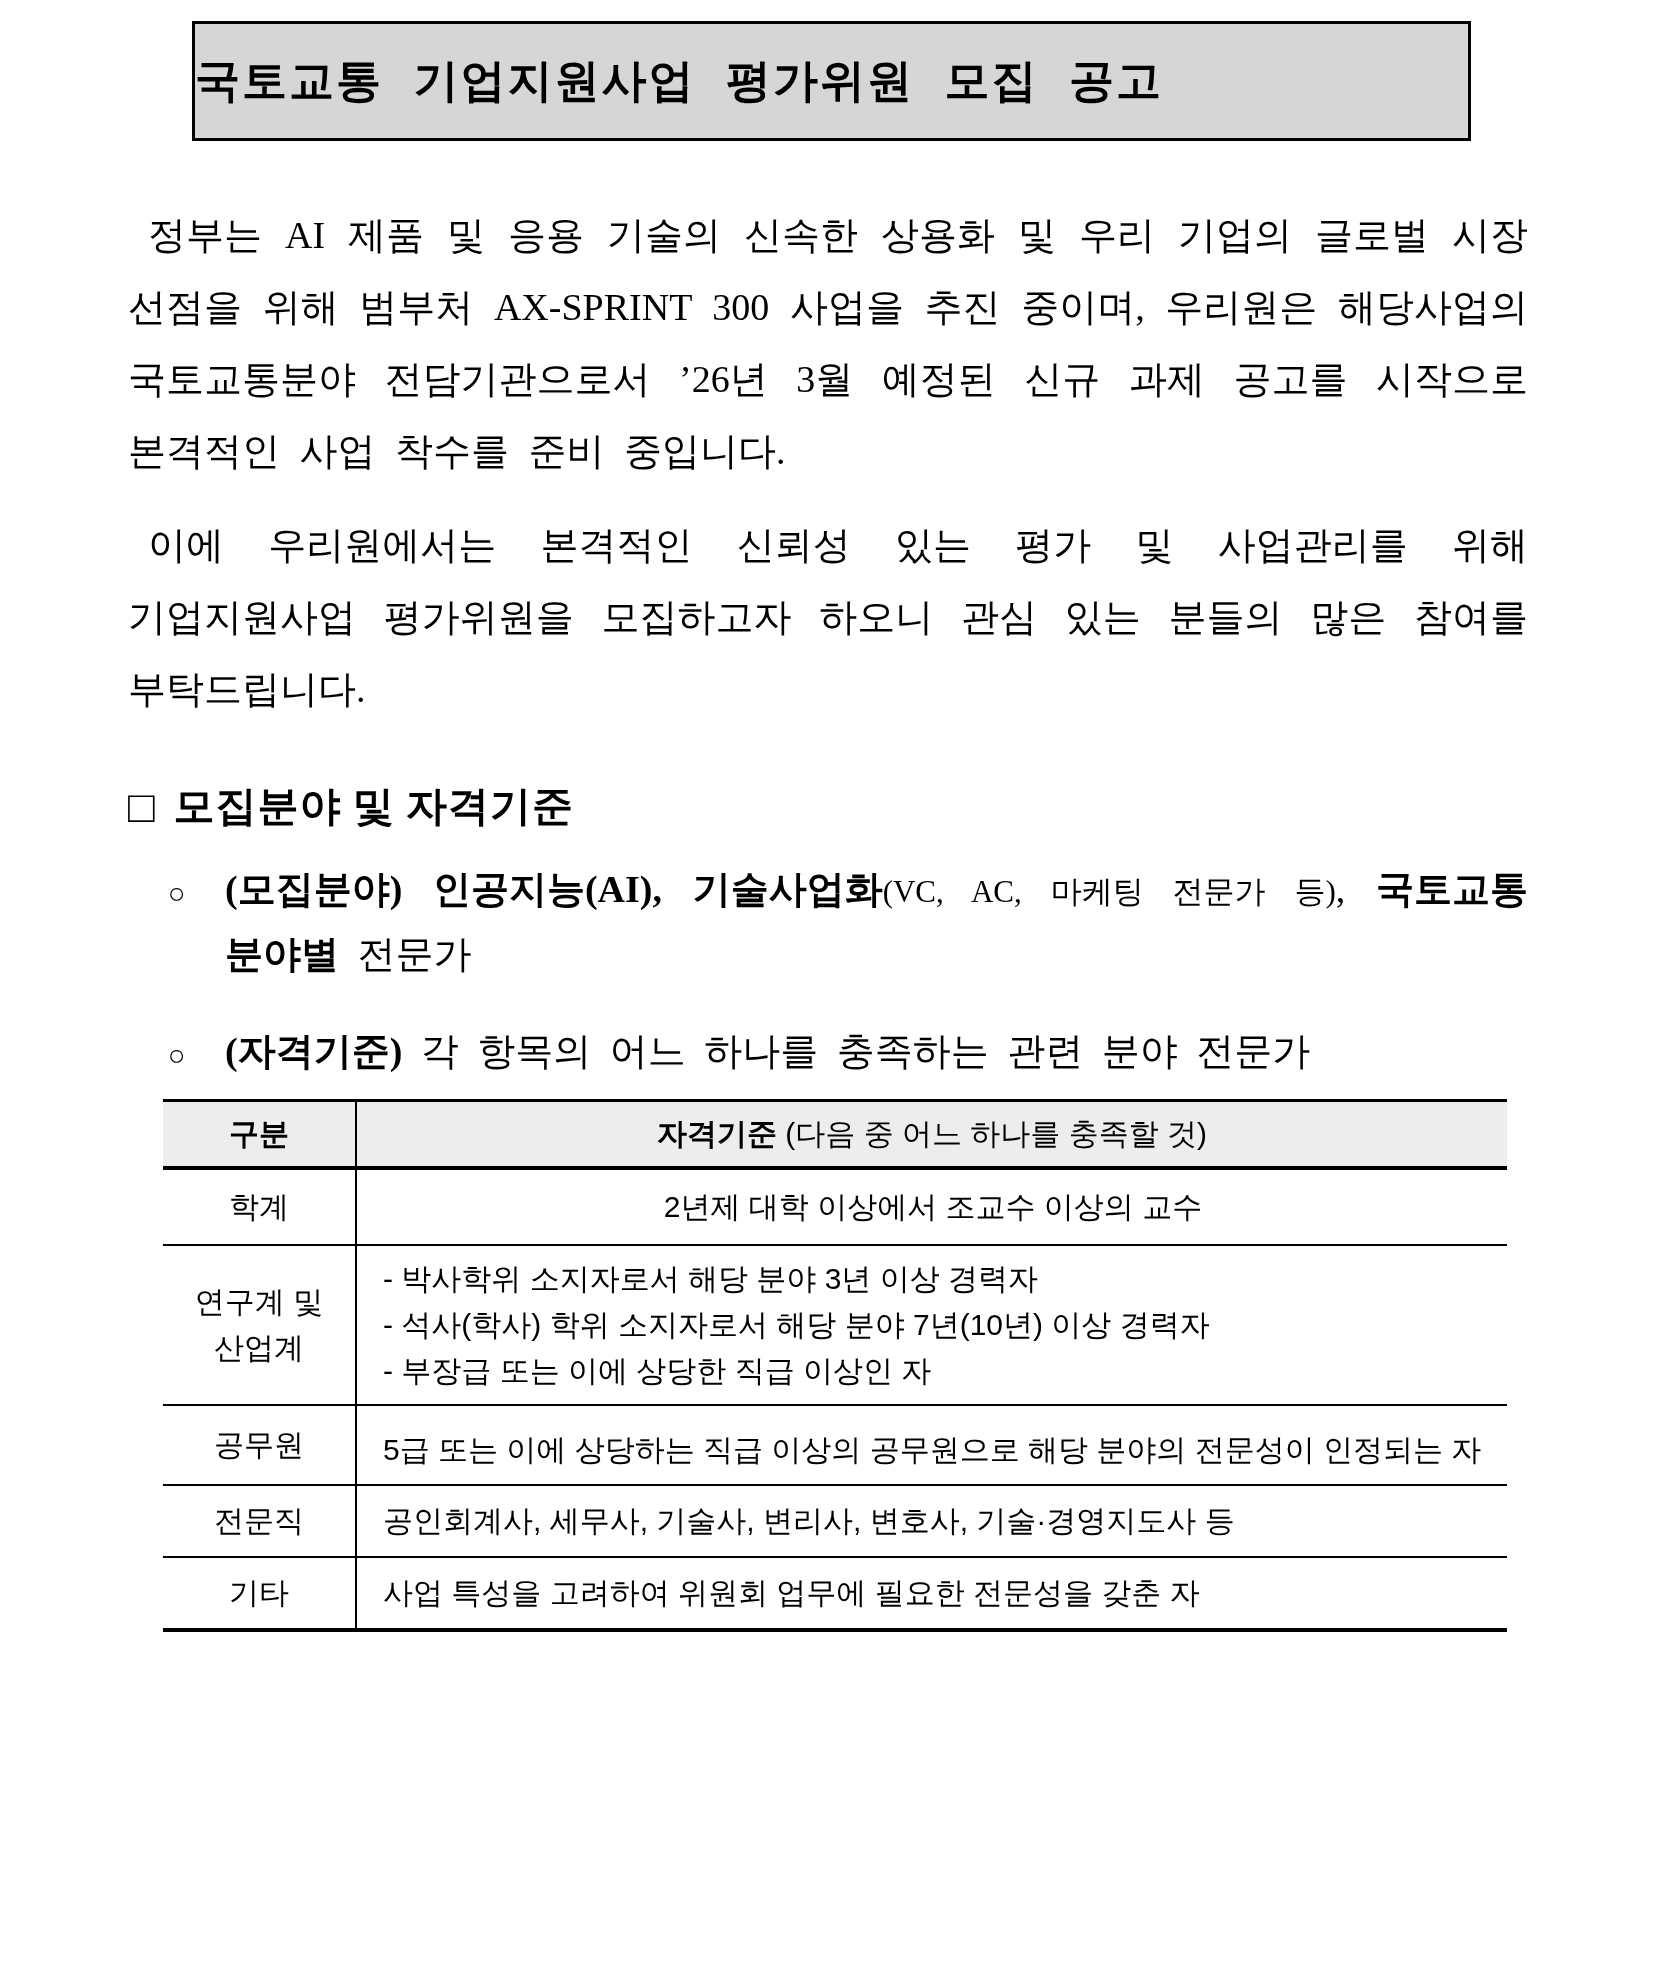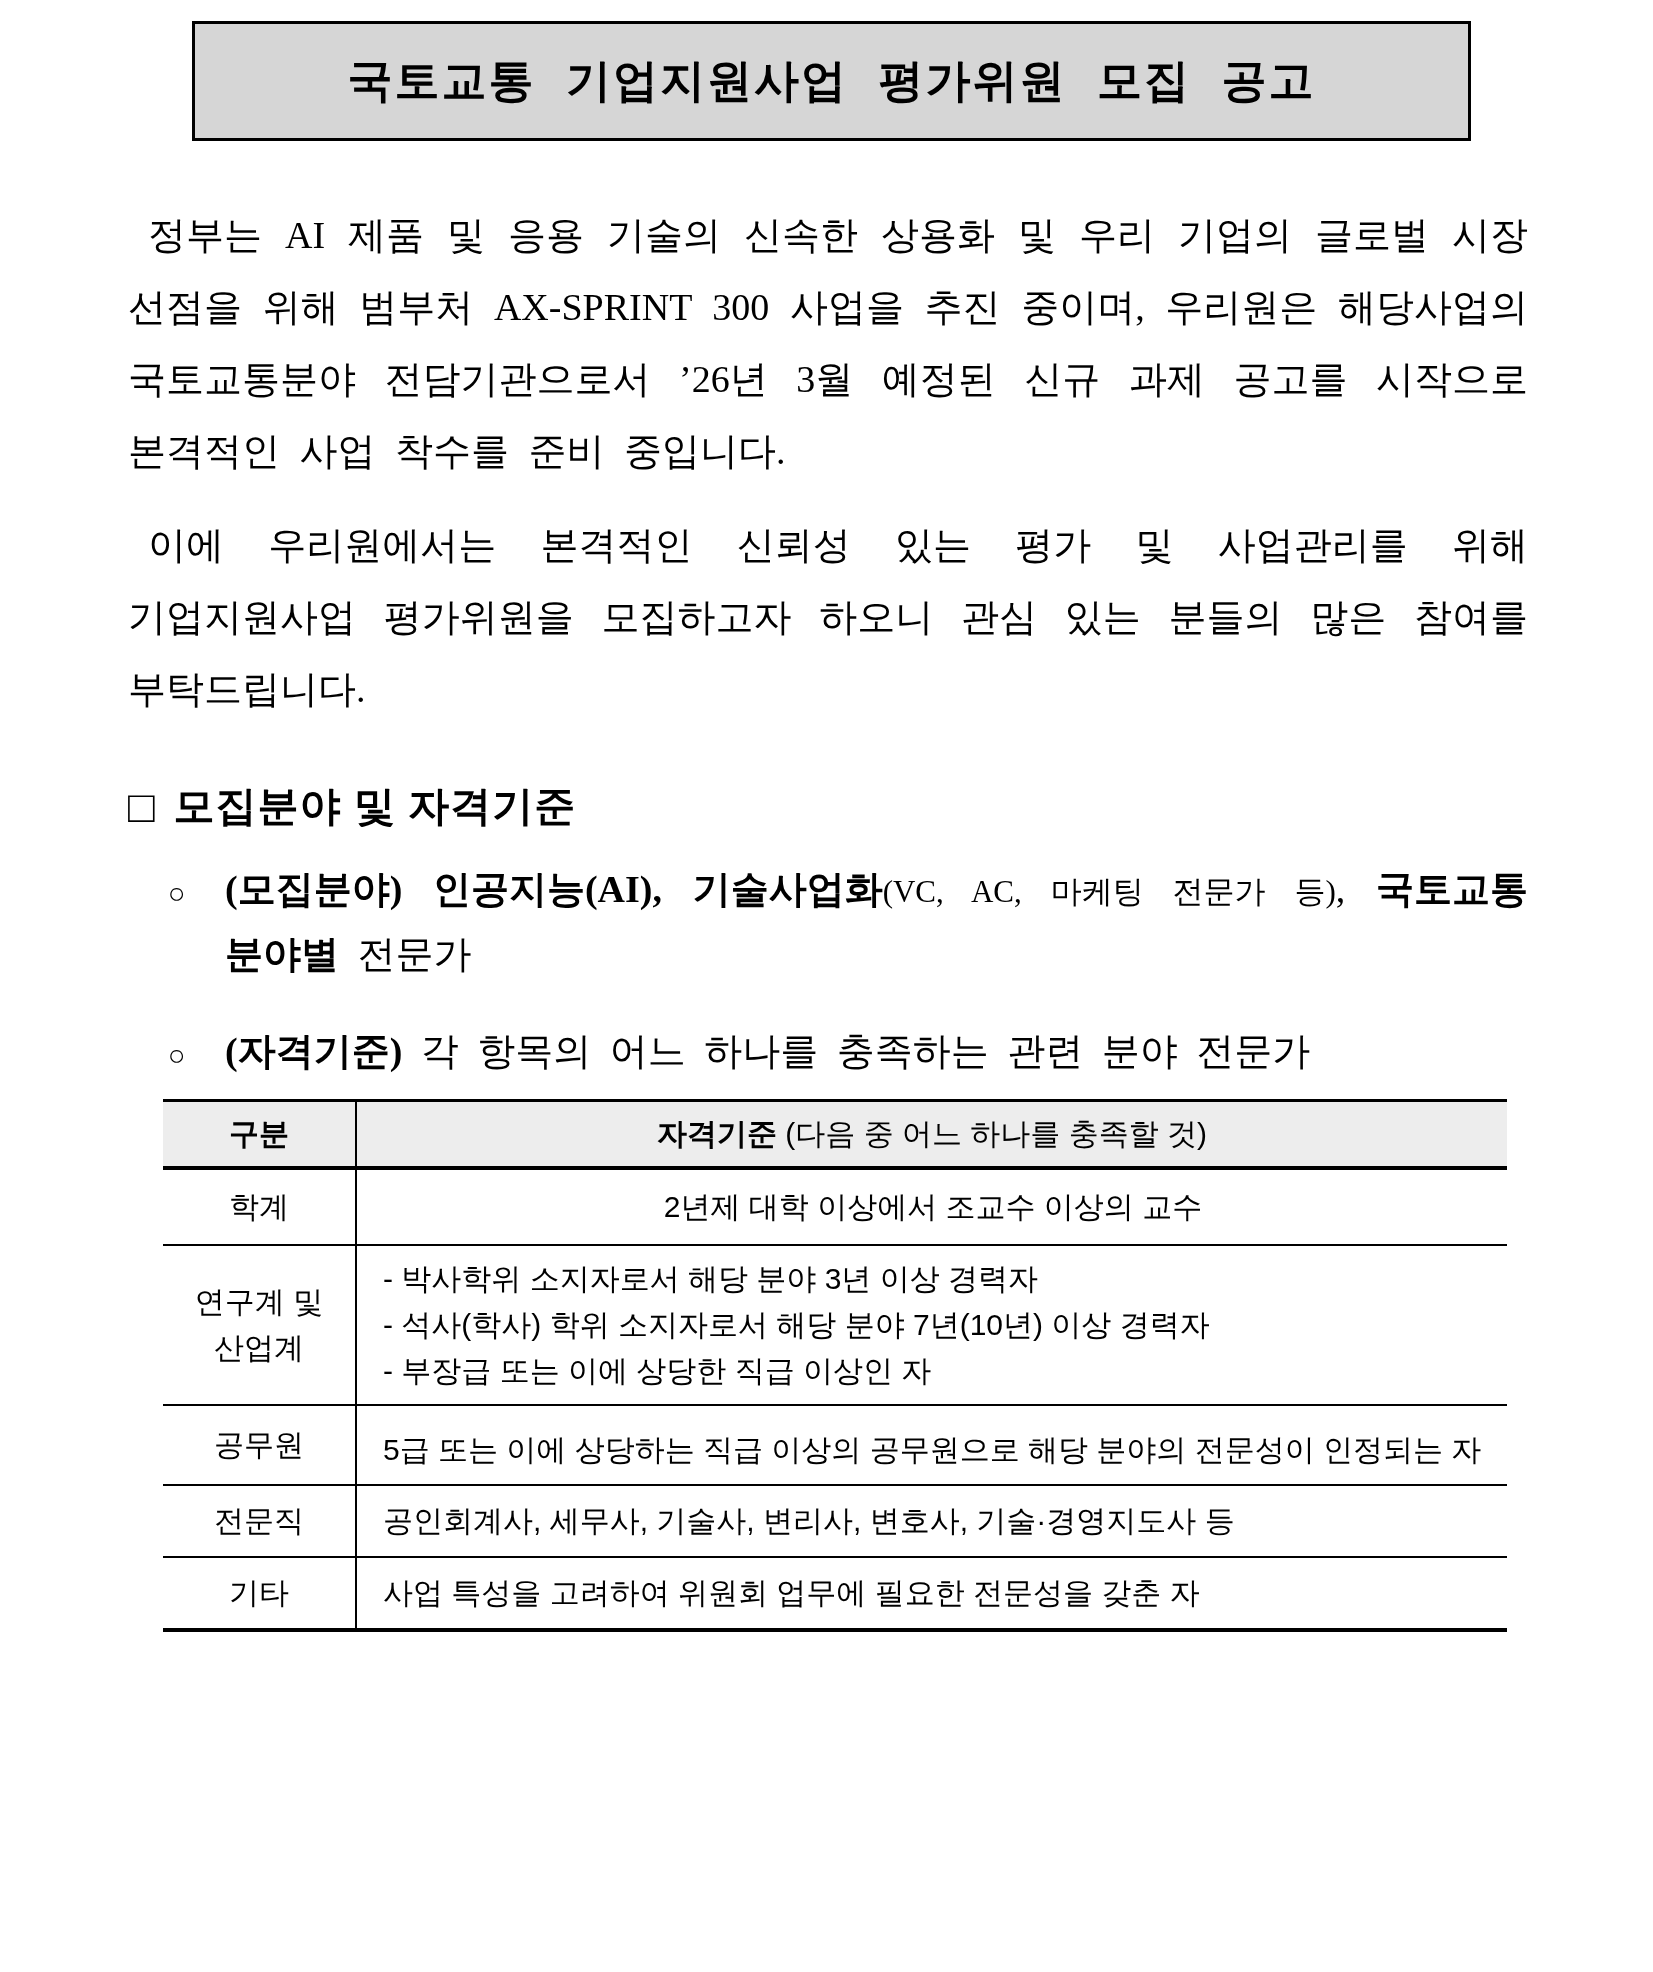--- a/index.html
+++ b/index.html
@@ -23,21 +23,20 @@
     overflow: hidden;
   }
   
   .title-box {
     margin: 21px 57px 0 64px;
     height: 114px;
     background: var(--title-bg, #d6d6d6);
     border: 3px solid #000000;
     display: flex;
     align-items: center;
-    justify-content: center;
   }
   .title-box .title-text {
     font-family: "Liberation Sans", "DejaVu Sans", sans-serif;
     font-weight: 800;
     font-size: 45px;
     letter-spacing: 2px;
     word-spacing: 16px;
     white-space: nowrap;
   }
   
@@ -48,21 +47,21 @@
     line-height: 72px;
     text-align: justify;
     text-indent: 20px;
     word-spacing: 10px;
     word-break: keep-all;
   }
   .para:first-child { margin-top: 0; }
   
   .section-heading {
     margin-top: 54px;
-    font-family: Liberation Sans, sans-serif;
+    font-family: Liberation Serif, serif;
     font-weight: 800;
     font-size: 41px;
     letter-spacing: 1px;
   }
   .section-heading .square-marker {
     font-weight: 400;
     margin-right: 18px;
     font-size: 44px;
     position: relative;
     top: 2px;

